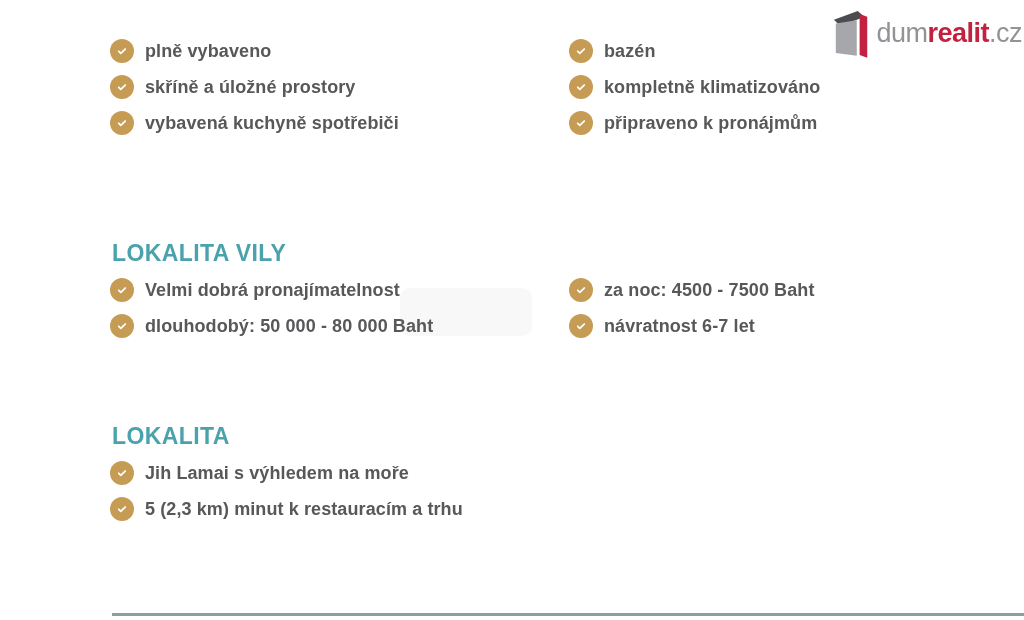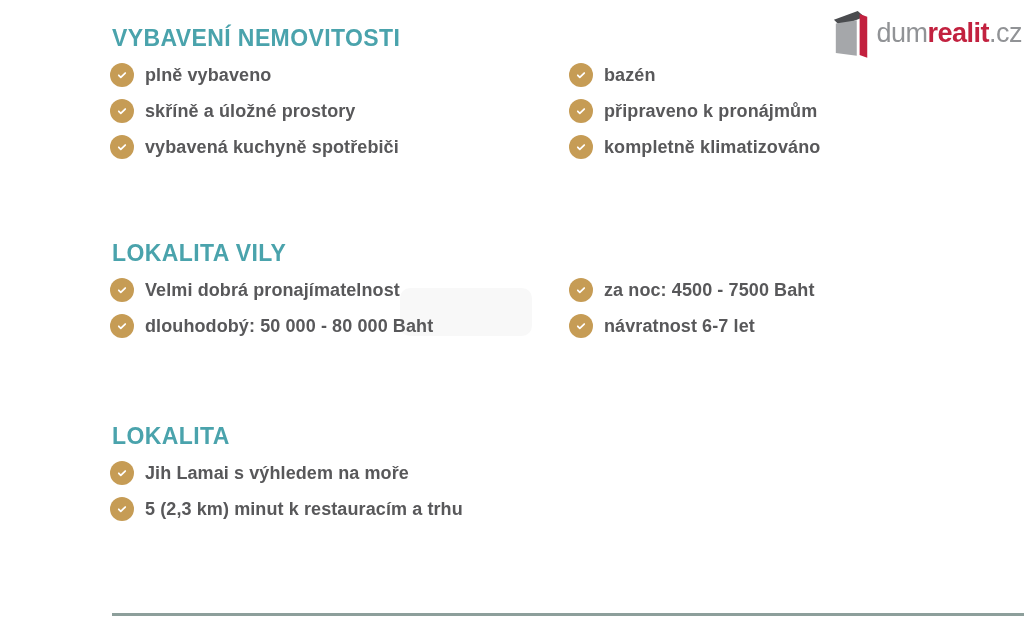--- a/index.html
+++ b/index.html
@@ -70,21 +70,20 @@
 <a class="logo">
   <svg class="logo-icon" viewBox="0 0 42 52">
     <polygon points="2,12 27,3 34,9 9,19" fill="#4a4c4f"></polygon>
     <polygon points="4,16 26,12.5 26,50 4,47" fill="#a5a7aa"></polygon>
     <polygon points="29,6 37,9 37,52 29,49" fill="#c2213f"></polygon>
   </svg>
   <span class="logo-text"><span class="lg-gray">dum</span><span class="lg-red">realit</span><span class="lg-gray">.cz</span></span>
 </a>
 
 <section class="section section-1">
-  <h2>VYBAVENÍ NEMOVITOSTI</h2>
   <div class="cols">
     <div class="col-left">
       <div class="item">
         <span class="check">
             <svg viewBox="0 0 24 24">
               <path d="M6.5 12.5l3.4 3.4L17.5 8.6" stroke="#ffffff" stroke-width="3" fill="none" stroke-linecap="round" stroke-linejoin="round"></path>
             </svg>
           </span>
         <span class="item-label">plně vybaveno</span>
       </div>
@@ -113,29 +112,29 @@
             </svg>
           </span>
         <span class="item-label">bazén</span>
       </div>
       <div class="item">
         <span class="check">
             <svg viewBox="0 0 24 24">
               <path d="M6.5 12.5l3.4 3.4L17.5 8.6" stroke="#ffffff" stroke-width="3" fill="none" stroke-linecap="round" stroke-linejoin="round"></path>
             </svg>
           </span>
+        <span class="item-label">kompletně klimatizováno</span>
+      </div>
+      <div class="item">
+        <span class="check">
+            <svg viewBox="0 0 24 24">
+              <path d="M6.5 12.5l3.4 3.4L17.5 8.6" stroke="#ffffff" stroke-width="3" fill="none" stroke-linecap="round" stroke-linejoin="round"></path>
+            </svg>
+          </span>
         <span class="item-label">připraveno k pronájmům</span>
-      </div>
-      <div class="item">
-        <span class="check">
-            <svg viewBox="0 0 24 24">
-              <path d="M6.5 12.5l3.4 3.4L17.5 8.6" stroke="#ffffff" stroke-width="3" fill="none" stroke-linecap="round" stroke-linejoin="round"></path>
-            </svg>
-          </span>
-        <span class="item-label">kompletně klimatizováno</span>
       </div>
     </div>
   </div>
 </section>
 
 <section class="section section-2">
   <h2>LOKALITA VILY</h2>
   <div class="cols">
     <div class="col-left">
       <div class="item">

